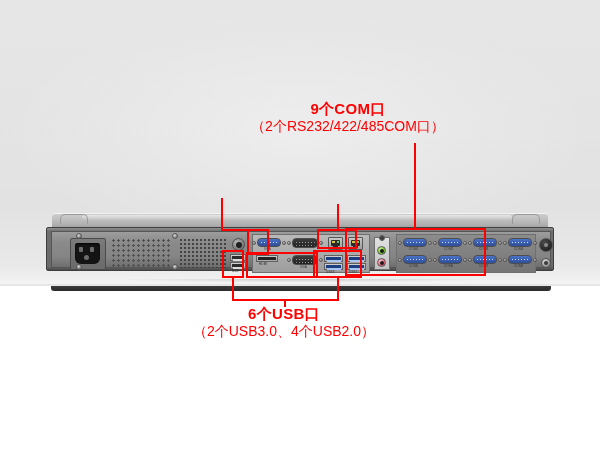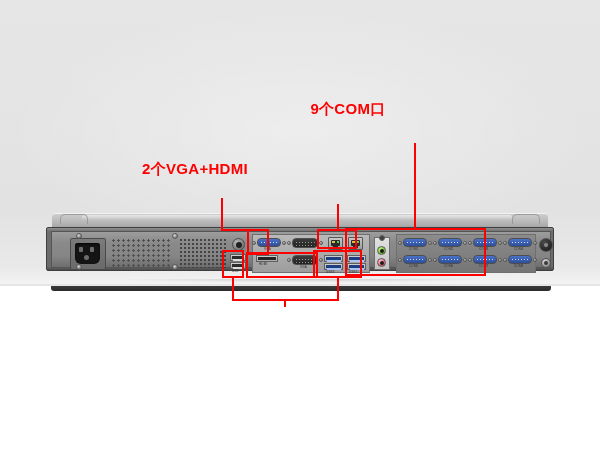--- a/index.html
+++ b/index.html
@@ -332,36 +332,40 @@
       </div>
       <div class="base-shadow"></div>
     </div>
   </div>
 
   <div class="anno-box" style="left:345px;top:228px;width:141px;height:48px;"></div>
   <div class="lead v" style="left:414px;top:143px;height:86px;"></div>
 
   <div class="lbl" style="left:224px;top:100px;width:248px;">
     <div class="t1">9个COM口</div>
+    <div class="t2">（2个RS232/422/485COM口）</div>
   </div>
 
   <div class="anno-box" style="left:247px;top:229px;width:22px;height:26px;"></div>
   <div class="anno-box" style="left:246px;top:252px;width:72px;height:26px;"></div>
   <div class="lead v" style="left:221px;top:198px;height:32px;"></div>
   <div class="lead h" style="left:221px;top:229px;width:28px;"></div>
 
   <div class="lbl" style="left:127px;top:160px;width:136px;">
-    <div class="t1">2个VGA+HDMI</div>
   </div>
 
   <div class="anno-box" style="left:317px;top:229px;width:40px;height:20px;"></div>
   <div class="lead v" style="left:337px;top:204px;height:26px;"></div>
 
 
   <div class="anno-box" style="left:222px;top:250px;width:22px;height:28px;"></div>
   <div class="anno-box" style="left:313px;top:250px;width:49px;height:28px;"></div>
   <div class="lead v" style="left:232px;top:277px;height:24px;"></div>
   <div class="lead v" style="left:337px;top:277px;height:24px;"></div>
   <div class="lead h" style="left:232px;top:299px;width:107px;"></div>
   <div class="lead v" style="left:284px;top:299px;height:8px;"></div>
 
+  <div class="lbl" style="left:159px;top:305px;width:250px;">
+    <div class="t1">6个USB口</div>
+    <div class="t2">（2个USB3.0、4个USB2.0）</div>
+  </div>
 
 </div>
 
 </body></html>

